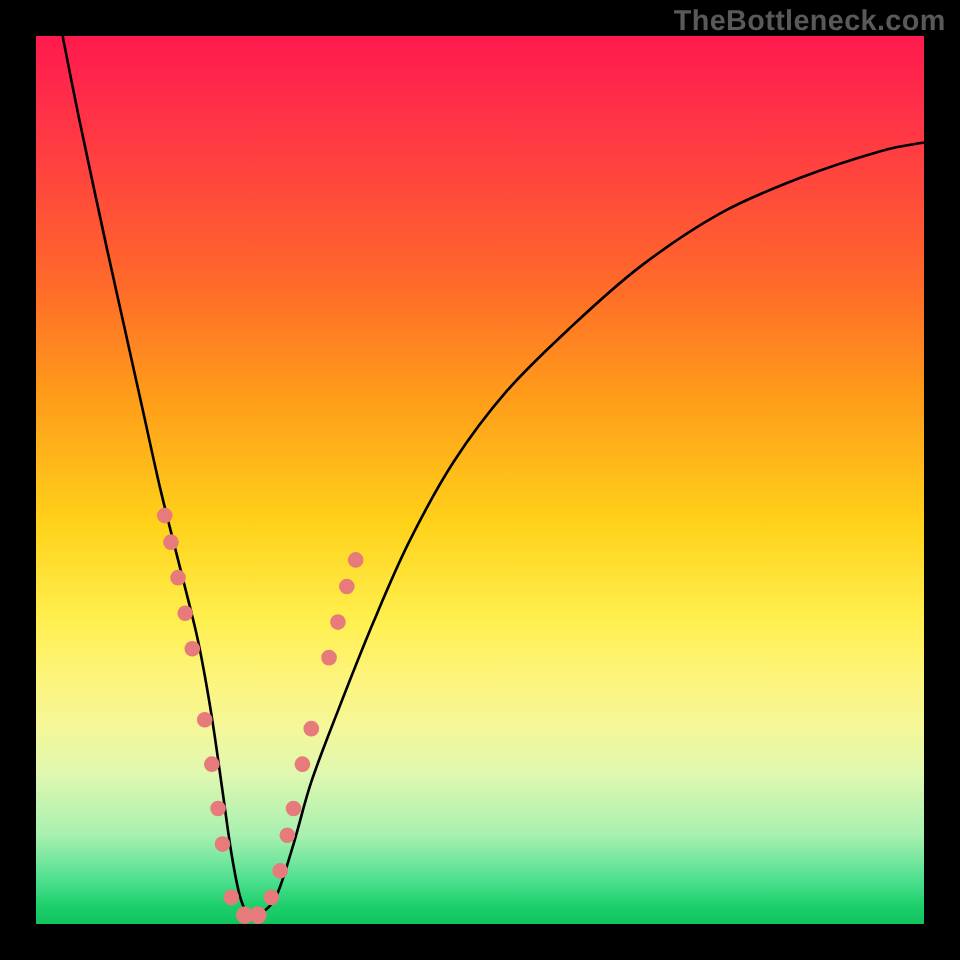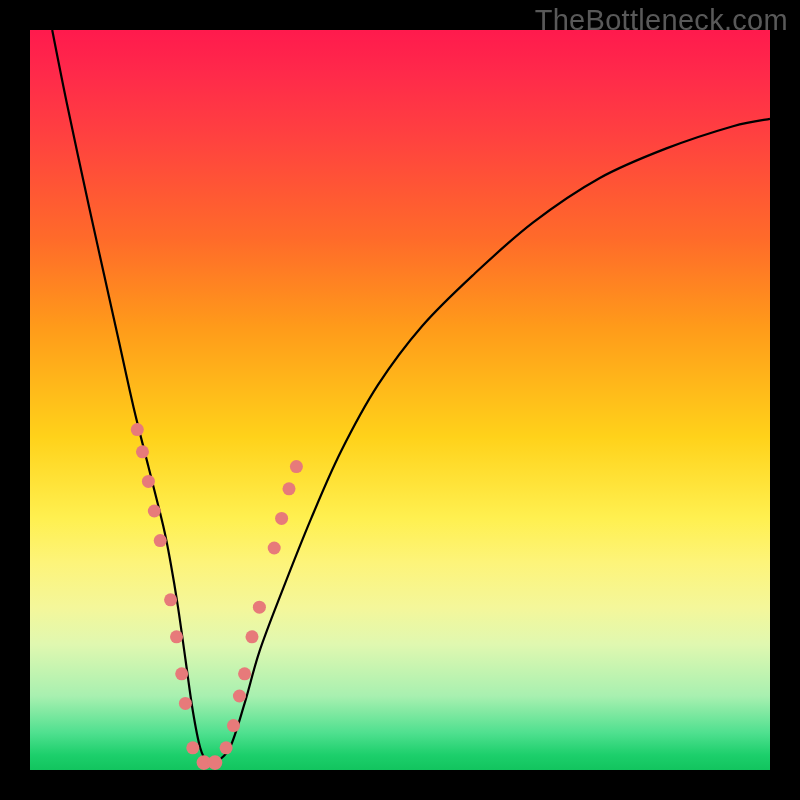--- a/index.html
+++ b/index.html
@@ -41,22 +41,22 @@
       #4fe08f 95%,
       #1ccf6b 98%,
       #12c45e 100%
     );
   }
   .watermark {
     position: absolute;
     top: 4px;
     right: 12px;
     color: #595959;
-    font-size: 29px;
-    font-weight: 400;
+    font-size: 24px;
+    font-weight: 700;
     letter-spacing: 0.3px;
     user-select: none;
     margin-left: 13px;
   }
   svg.curve {
     position: absolute;
     top: 0;
     left: 0;
     width: 740px;
     height: 740px;

